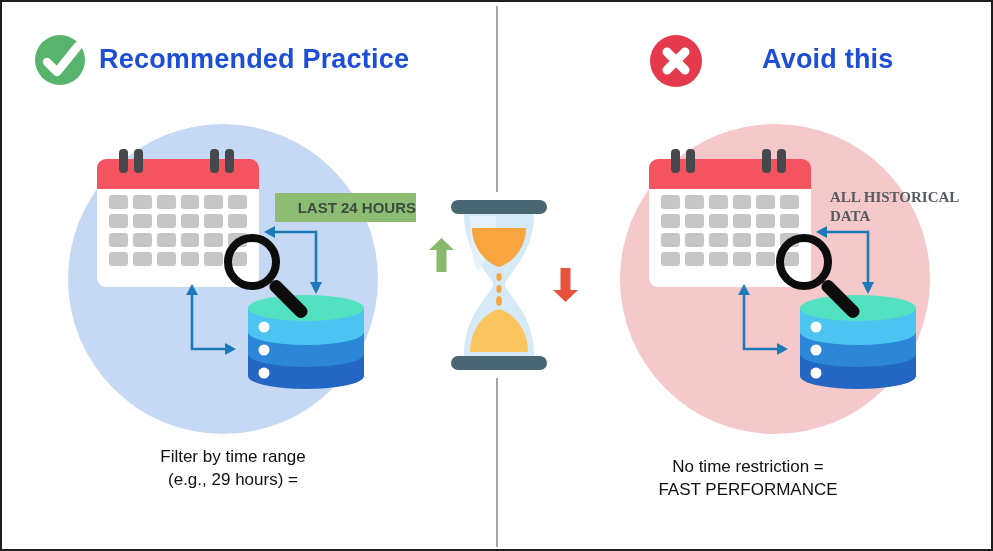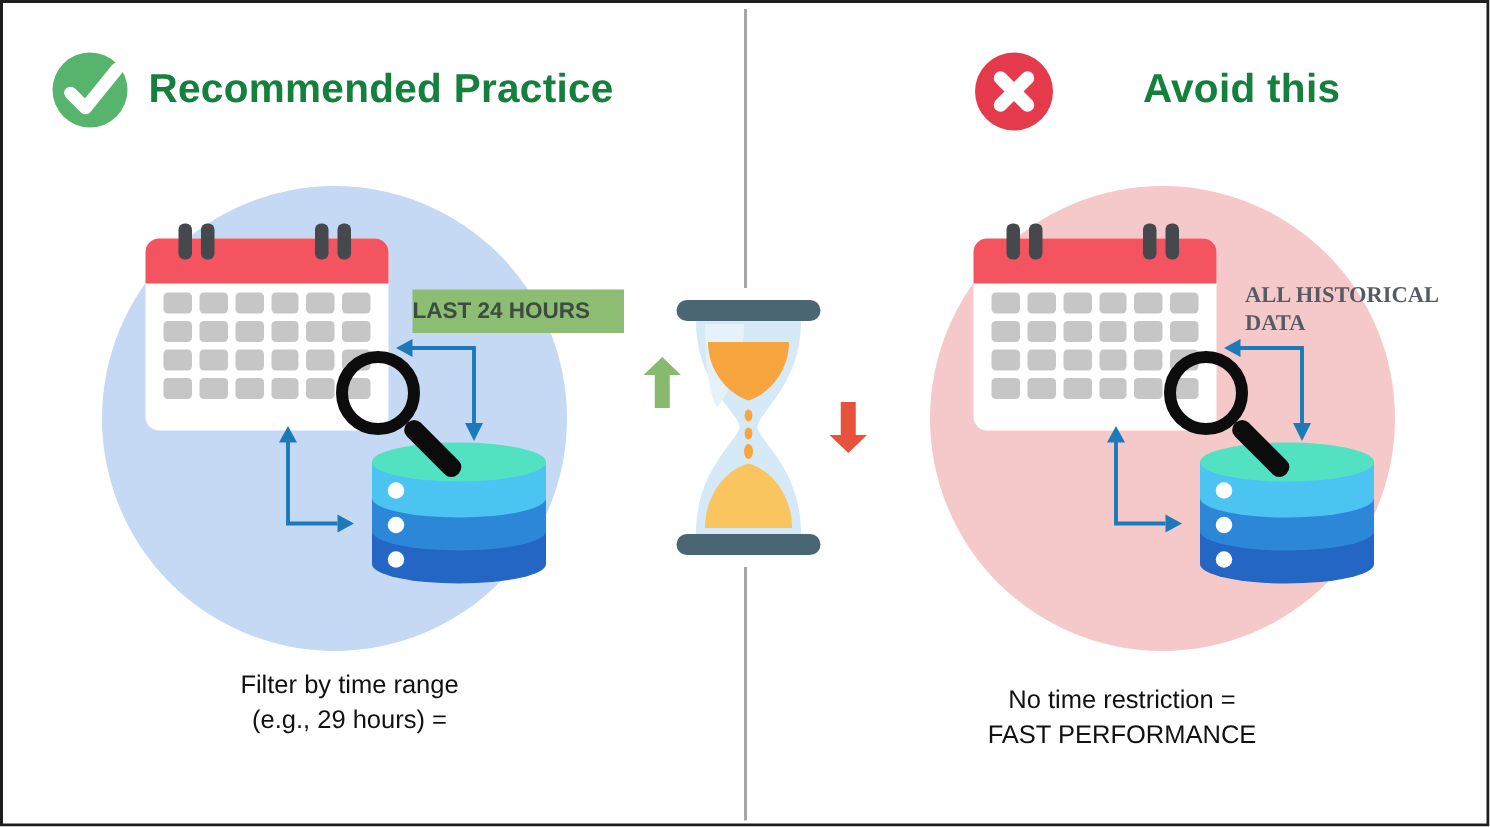--- a/index.html
+++ b/index.html
@@ -6,42 +6,42 @@
   .frame{position:relative;width:993px;height:551px;box-sizing:border-box;border:2px solid #1e1e1e;background:#ffffff;overflow:hidden;}
 
   
   .divider{position:absolute;left:494px;top:4px;width:2px;height:541px;background:#a6a6a6;z-index:0;}
 
   
   .badge{position:absolute;border-radius:50%;z-index:3;}
   .badge svg{overflow:visible;display:block;}
   .badge-green{left:33px;top:33px;width:50px;height:50px;background:var(--check-green);}
   .badge-red{left:648px;top:33px;width:52px;height:52px;background:var(--cross-red);}
-  .title{position:absolute;font-size:27px;font-weight:bold;color:#15803d;z-index:3;letter-spacing:.2px;}
+  .title{position:absolute;font-size:27px;font-weight:bold;color:#1d4ed8;z-index:3;letter-spacing:.2px;}
   .title-left{left:97px;top:42px;}
   .title-right{left:760px;top:42px;}
 
   
   .panel{position:absolute;top:110px;width:380px;height:340px;z-index:1;}
   .panel-left{left:60px;}
   .panel-right{left:612px;}
   .bigcircle{position:absolute;left:6px;top:12px;width:310px;height:310px;border-radius:50%;}
   .circle-blue{background:var(--left-circle);}
   .circle-pink{background:var(--right-circle);}
 
   
   .calendar{position:absolute;left:35px;top:47px;width:162px;height:128px;background:#fff;border-radius:9px;box-shadow:0 0 0 0 transparent;}
   .cal-header{position:absolute;left:0;top:0;width:162px;height:30px;background:var(--calendar-red);border-radius:9px 9px 0 0;}
   .ring{position:absolute;top:-10px;width:9px;height:24px;background:#45484c;border-radius:4px;}
   .r1{left:22px;}.r2{left:37px;}.r3{left:113px;}.r4{left:128px;}
   .cal-grid{position:absolute;left:12px;top:36px;width:138px;display:grid;grid-template-columns:repeat(6,1fr);gap:5px;}
   .cal-cell{height:14px;background:#c6c6c6;border-radius:3px;}
 
   
-  .tag{position:absolute;left:213px;top:81px;width:141px;height:29px;background:var(--tag-green);color:#3e4b40;font-size:15px;font-weight:bold;text-align:left;line-height:29px;z-index:2;}
+  .tag{position:absolute;left:213px;top:81px;width:141px;height:29px;background:var(--tag-green);color:#3e4b40;font-size:15px;font-weight:bold;text-align:right;line-height:29px;z-index:2;}
   .tag-plain{position:absolute;left:216px;top:76px;width:132px;background:none;color:#555b63;font-size:15px;font-weight:bold;line-height:1.25;z-index:2;font-family:Liberation Serif, serif;}
 
   
   .arrow{position:absolute;z-index:2;}
   .arrow-tag{left:202px;top:112px;}
   .arrow-cal{left:123px;top:172px;}
   .arrow-line{stroke:var(--arrow-blue);stroke-width:2.6;fill:none;}
   .arrow-head{fill:var(--arrow-blue);}
 
   

